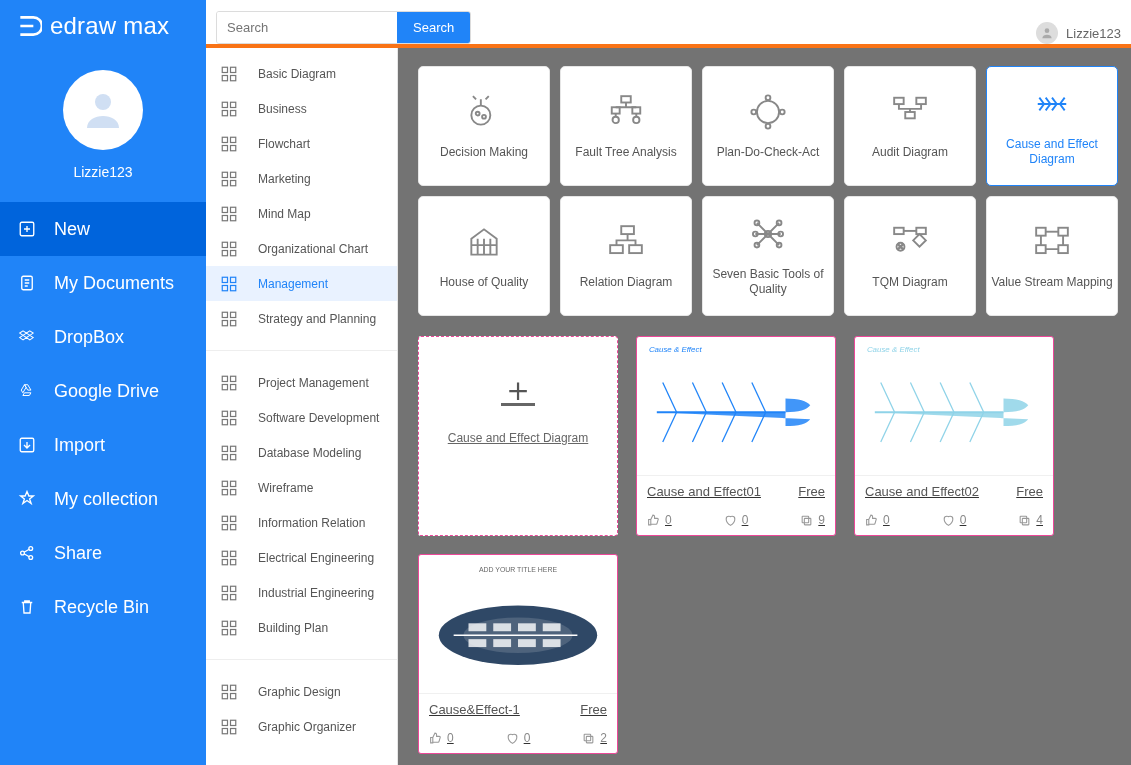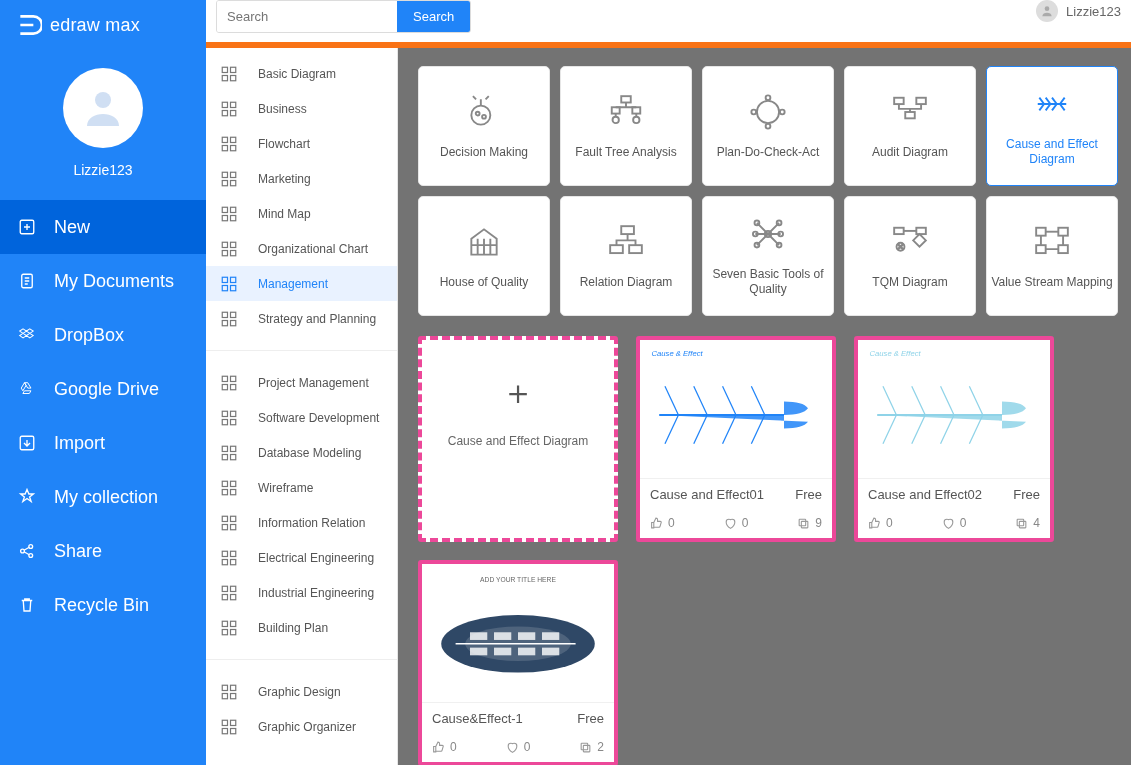--- a/index.html
+++ b/index.html
@@ -3,31 +3,31 @@
 <meta charset="utf-8">
 <style>
   * { box-sizing: border-box; margin: 0; padding: 0; }
   body { font-family: -apple-system, BlinkMacSystemFont, "Segoe UI", Arial, sans-serif; font-size: 13px; color: #333; width: 1131px; height: 765px; overflow: hidden; }
   .app { display: flex; height: 100%; }
 
   
   .sidebar { width: 206px; background: #2084f8; color: #fff; display: flex; flex-direction: column; }
   .logo { display: flex; align-items: center; padding: 12px 16px; gap: 8px; }
   .logo svg { width: 26px; height: 26px; }
-  .logo-text { font-size: 18px; font-weight: 500; letter-spacing: .2px; }
+  .logo-text { font-size: 24px; font-weight: 500; letter-spacing: .2px; }
   .profile { display: flex; flex-direction: column; align-items: center; margin-top: 18px; margin-bottom: 22px; }
   .avatar-big { width: 80px; height: 80px; border-radius: 50%; background: #fff; display: flex; align-items: center; justify-content: center; }
   .profile-name { margin-top: 14px; font-size: 14px; }
   .nav-item { display: flex; align-items: center; gap: 18px; padding: 0 18px; height: 54px; cursor: pointer; font-size: 18px; }
   .nav-item.active { background: #0064dc; }
   .nav-item .nav-icon { width: 18px; height: 18px; flex-shrink: 0; }
 
   
   .col2 { width: 192px; border-right: 1px solid #e6e6e6; display: flex; flex-direction: column; overflow-y: auto; }
-  .topbar { position: fixed; left: 206px; top: 0; right: 0; height: 48px; background: #fff; border-bottom: 6px solid #f97316; display: flex; align-items: flex-start; padding: 0 10px; z-index: 5; }
+  .topbar { position: fixed; left: 206px; top: 0; right: 0; height: 48px; background: #fff; border-bottom: 4px solid #f97316; display: flex; align-items: flex-end; padding: 0 10px; z-index: 5; }
   .search-wrap { display: flex; align-items: center; border: 1px solid #dcdcdc; border-radius: 3px; overflow: hidden; }
   .search-input { border: none; outline: none; padding: 8px 10px; width: 180px; font-size: 13px; }
   .search-btn { background: #2084f8; color: #fff; border: none; padding: 8px 16px; font-size: 13px; cursor: pointer; }
   .top-user { margin-left: auto; display: flex; align-items: center; gap: 8px; color: #666; }
   .avatar-sm { width: 22px; height: 22px; border-radius: 50%; background: #ddd; display:flex; align-items:center; justify-content:center;}
 
   .cat-list { padding-top: 48px; }
   .cat-group { padding: 8px 0; }
   .cat-sep { border-top: 1px solid #eee; margin: 6px 0; }
   .cat-item { display: flex; align-items: center; gap: 20px; padding: 0 14px; height: 35px; cursor: pointer; color: #555; font-size: 12px; white-space: nowrap;}
@@ -39,21 +39,21 @@
   .main { flex: 1; background: #737373; padding-top: 48px; overflow-y: auto; }
   .tiles { padding: 18px 20px 10px 20px; display: grid; grid-template-columns: repeat(5, 132px); gap: 10px 10px; }
   .tile { background: #fff; border: 1px solid #e6e6e6; border-radius: 5px; height: 120px; display: flex; flex-direction: column; align-items: center; justify-content: center; gap: 14px; cursor: pointer; padding: 10px 4px; text-align: center;}
   .tile.active { border-color: #2084f8; }
   .tile.active .tile-label { color: #2084f8; }
   .tile-icon { width: 44px; height: 38px; color: #888; }
   .tile.active .tile-icon { color: #2084f8; }
   .tile-label { font-size: 12px; color: #555; line-height: 1.25; }
 
   .templates { padding: 10px 20px 20px 20px; display: grid; grid-template-columns: repeat(3, 200px); gap: 18px; }
-  .template-card { background: #fff; border: 4px solid #ec4899; border-radius: 3px; overflow: hidden; cursor: pointer; }
+  .template-card { background: #fff; border: 1px solid #ec4899; border-radius: 3px; overflow: hidden; cursor: pointer; text-decoration: underline; }
   .template-card.blank { border-style: dashed; color: #666;}
   .thumb { height: 138px; display: flex; align-items: center; justify-content: center; font-size: 12px; }
   .template-card.blank .thumb { flex-direction: column; gap: 18px; }
   .plus-icon { font-size: 34px; font-weight: 200; color: #555; }
   .meta { display: flex; align-items: center; justify-content: space-between; padding: 8px 10px; border-top: 1px solid #f0f0f0; font-size: 13px; color: #555;}
   .stats { display: flex; align-items: center; justify-content: space-between; padding: 6px 10px 8px 10px; font-size: 12px; color: #888; }
   .stat { display: flex; align-items: center; gap: 5px; }
   .thumb svg { max-width: 100%; max-height: 100%; }
 </style>
 </head>

